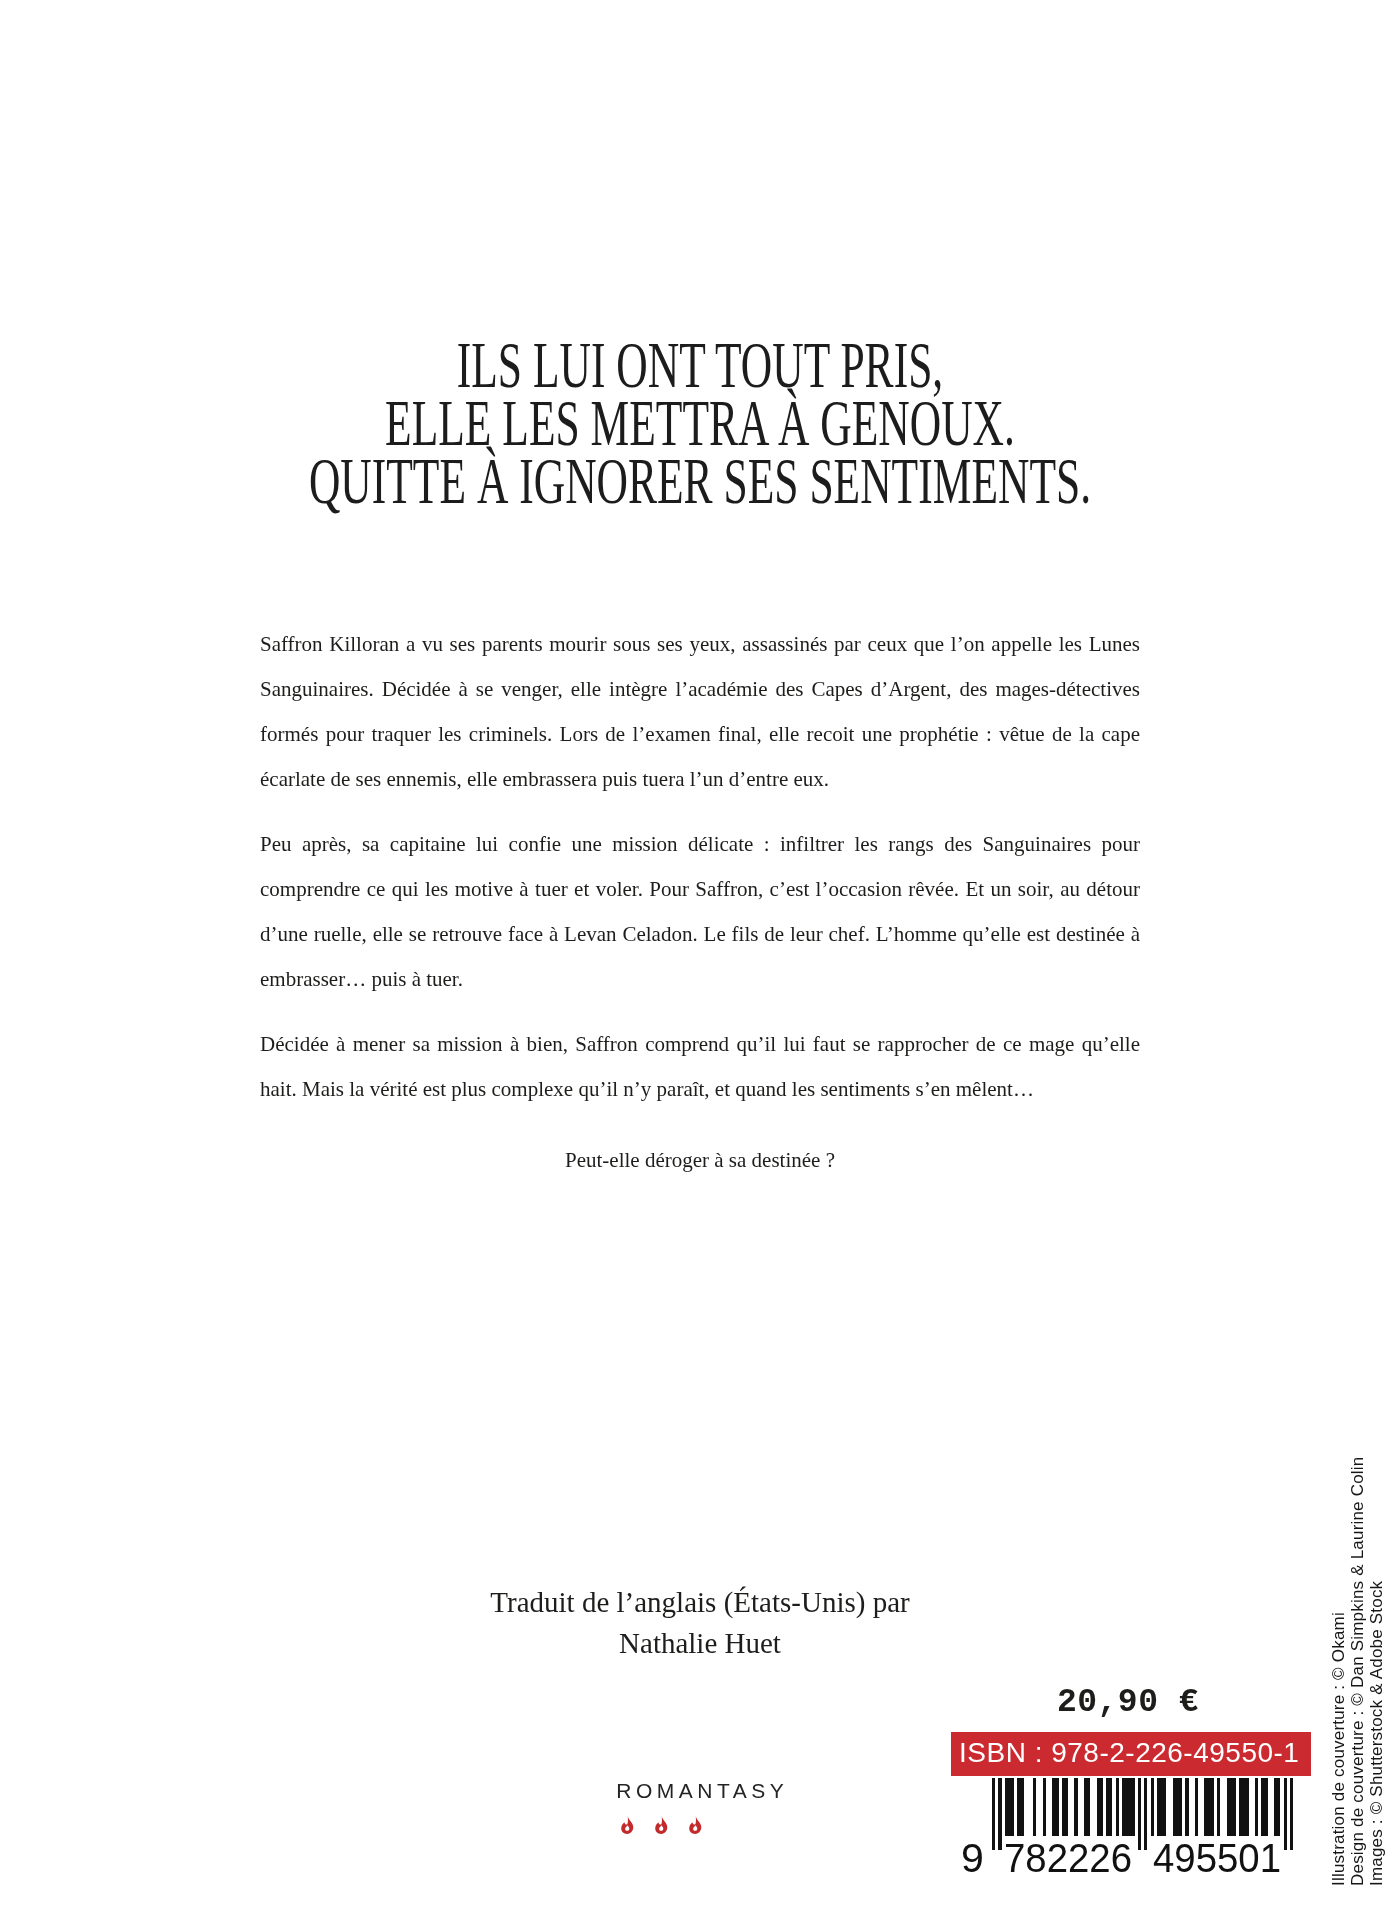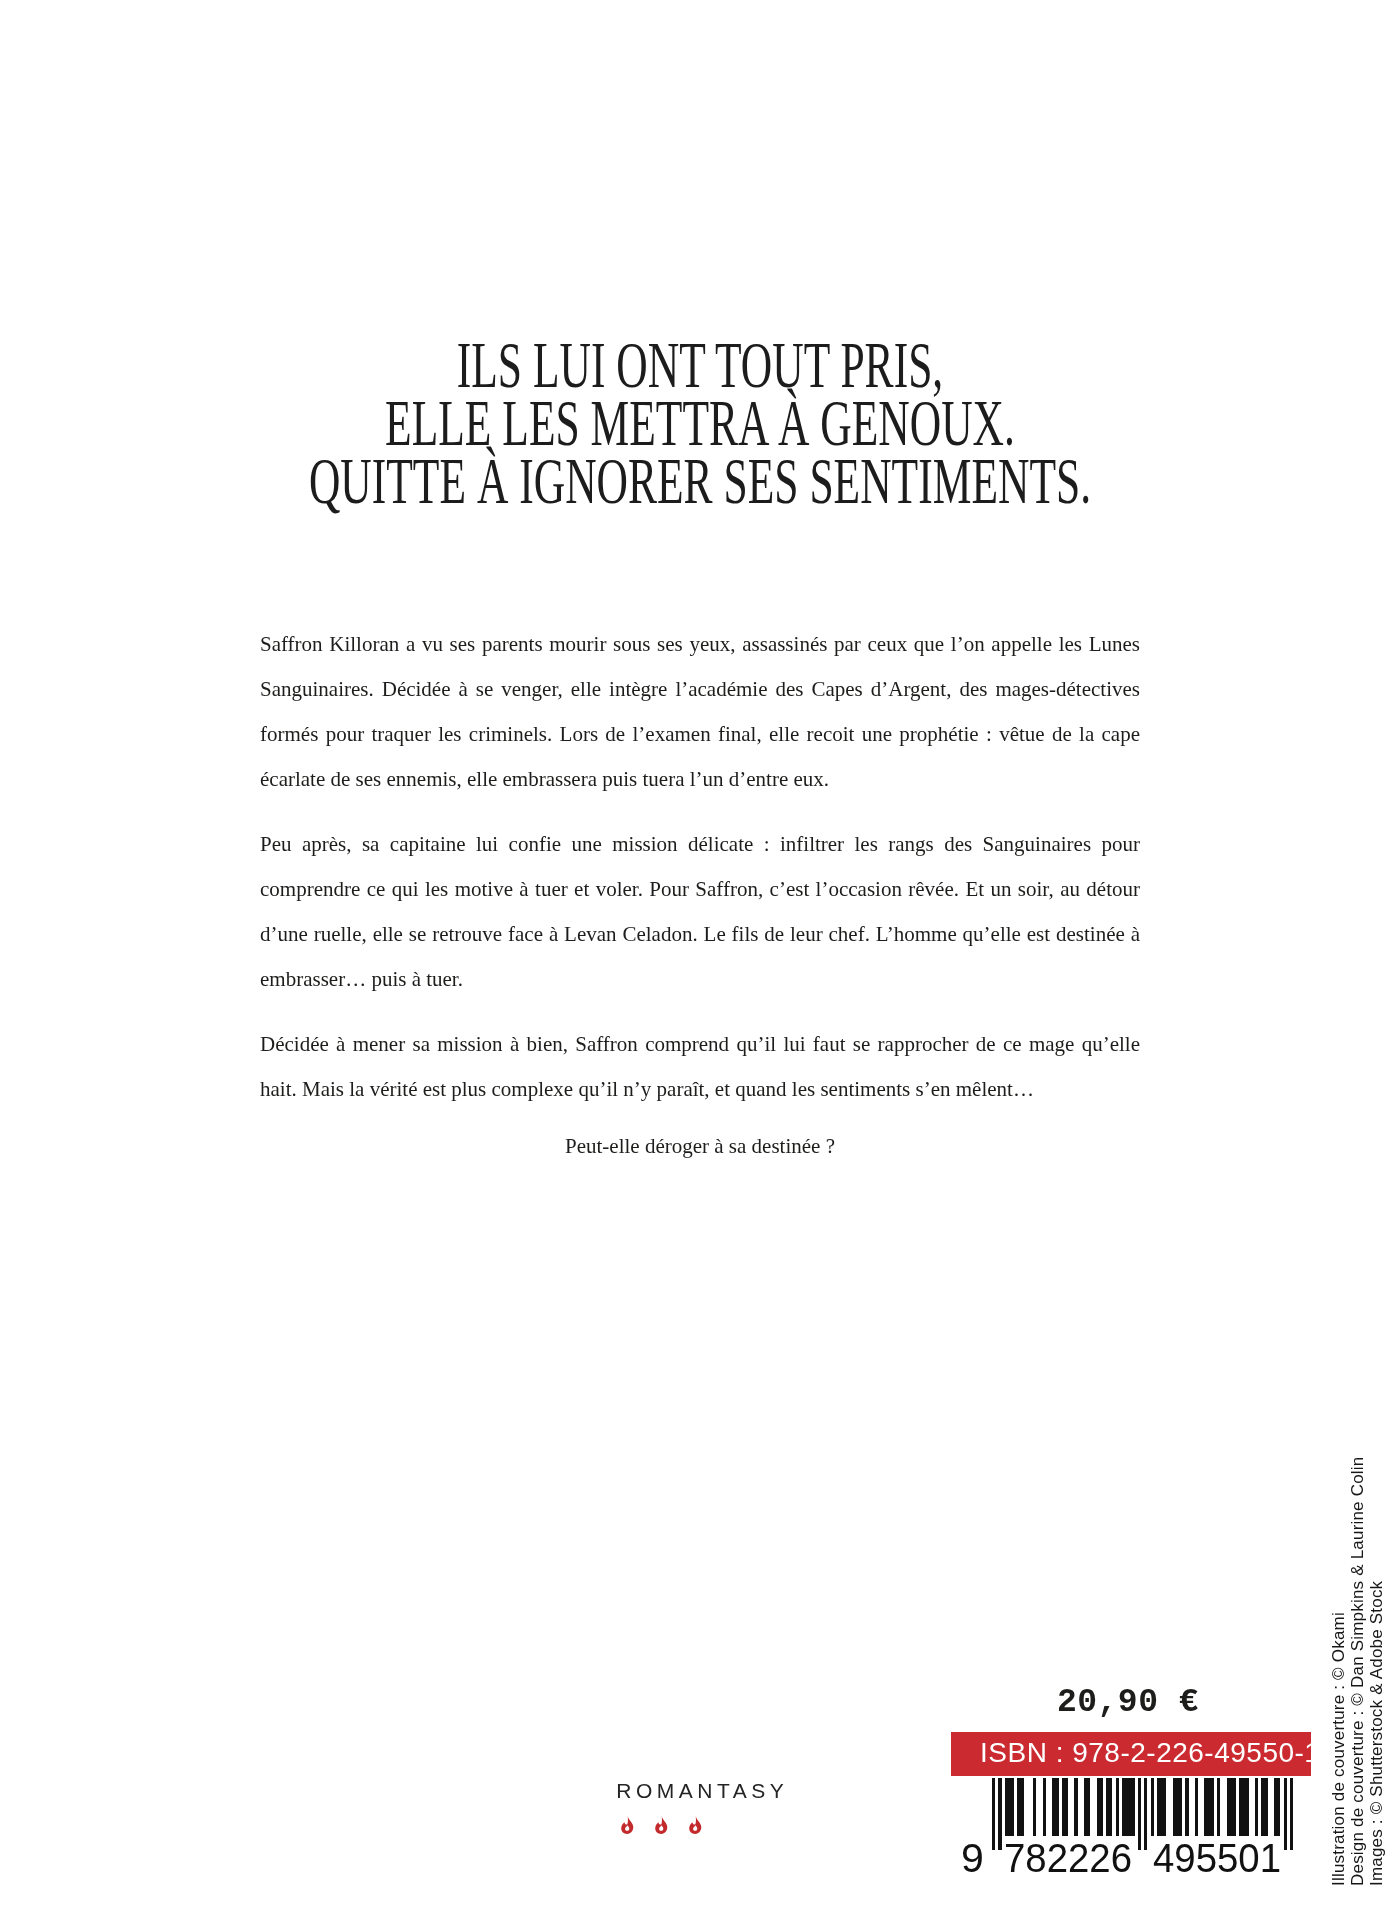--- a/index.html
+++ b/index.html
@@ -14,21 +14,21 @@
     font-size:64px; line-height:58px; font-weight:400; color:#1c1c1c;
   }
   .headline-line { transform:scaleX(0.68) scaleY(1.02); transform-origin:50% 50%; white-space:nowrap; }
   
   .synopsis {
     position:absolute; left:260px; top:622px; width:880px;
     font-size:21px; line-height:45px; text-align:justify;
   }
   .synopsis p { margin:0; }
   .synopsis p + p { margin-top:20px; }
-  .synopsis .closing { margin-top:12px; text-align:center; text-align-last:center; }
+  .synopsis .closing { margin-top:26px; text-align:center; text-align-last:center; }
   
   .translator {
     position:absolute; left:0; right:0; top:1582px; text-align:center;
     font-size:29px; line-height:41px;
   }
   
   .imprint-label {
     position:absolute; left:0; right:0; top:1779px; text-align:center;
     font-family:"Liberation Sans", sans-serif; font-size:21px;
     letter-spacing:4.5px; text-indent:4.5px; color:#242424; font-weight:400;
@@ -38,21 +38,21 @@
   
   .price {
     position:absolute; left:1028px; top:1684px; width:200px; text-align:center;
     font-family:Liberation Mono, monospace; font-weight:700; font-size:33px;
     letter-spacing:0.5px; color:#1d1d1b;
   }
   .isbn-bar {
     position:absolute; left:951px; top:1732px; width:360px; height:44px;
     background:var(--bar-red,#cb2b30); color:#ffffff; box-sizing:border-box;
     font-family:"Liberation Sans", sans-serif; font-size:28px; line-height:41px;
-    padding-left:29px; letter-spacing:0.5px; white-space:nowrap;
+    padding-left:8px; letter-spacing:0.5px; white-space:nowrap;
   }
   .barcode { position:absolute; left:955px; top:1776px; }
   .barcode rect { fill:#111111; }
   .barcode text { font-family:"Liberation Sans", sans-serif; font-size:41px; fill:#111111; }
   
   .credits {
     position:absolute; left:1329px; top:1886px; width:640px;
     transform:rotate(-90deg); transform-origin:0 0;
     font-family:"Liberation Sans", sans-serif; font-size:17px; line-height:19px;
     letter-spacing:0.2px; color:#161616;
@@ -70,20 +70,24 @@
     <div class="headline-line">QUITTE À IGNORER SES SENTIMENTS.</div>
   </header>
 
   <section class="synopsis">
     <p>Saffron Killoran a vu ses parents mourir sous ses yeux, assassinés par ceux que l’on appelle les Lunes Sanguinaires. Décidée à se venger, elle intègre l’académie des Capes d’Argent, des mages-détectives formés pour traquer les criminels. Lors de l’examen final, elle recoit une prophétie&nbsp;: vêtue de la cape écarlate de ses ennemis, elle embrassera puis tuera l’un d’entre eux.</p>
     <p>Peu après, sa capitaine lui confie une mission délicate&nbsp;: infiltrer les rangs des Sanguinaires pour comprendre ce qui les motive à tuer et voler. Pour Saffron, c’est l’occasion rêvée. Et un soir, au détour d’une ruelle, elle se retrouve face à Levan Celadon. Le fils de leur chef. L’homme qu’elle est destinée à embrasser… puis à tuer.</p>
     <p>Décidée à mener sa mission à bien, Saffron comprend qu’il lui faut se rapprocher de ce mage qu’elle hait. Mais la vérité est plus complexe qu’il n’y paraît, et quand les sentiments s’en mêlent…</p>
     <p class="closing">Peut-elle déroger à sa destinée&nbsp;?</p>
   </section>
 
+  <div class="translator">
+    <div>Traduit de l’anglais (États-Unis) par</div>
+    <div>Nathalie Huet</div>
+  </div>
 
   <div class="imprint-label">ROMANTASY</div>
 
   <div class="flames">
     <span class="flame">
       <svg viewBox="0 0 20 26" width="17" height="25" aria-hidden="true">
         <path fill-rule="evenodd" d="M10.2 0.5 C11 5 15.6 7.4 16.6 12.2 C17.7 17.6 14 21.8 9.6 21.8 C5.4 21.8 2.6 19 2.6 15.1 C2.6 11.9 4.5 9.7 6.3 7.9 C6.8 10.2 8.3 11.2 9.3 10.6 C10.7 9.8 10.8 4.7 10.2 0.5 Z M7.2 15.9 C7.2 18.6 11.6 19.1 12.1 16 C12.4 14.2 10.9 12.9 10 11.5 C9.1 13.3 7.2 13.6 7.2 15.9 Z"></path>
       </svg>
     </span>
     <span class="flame">

